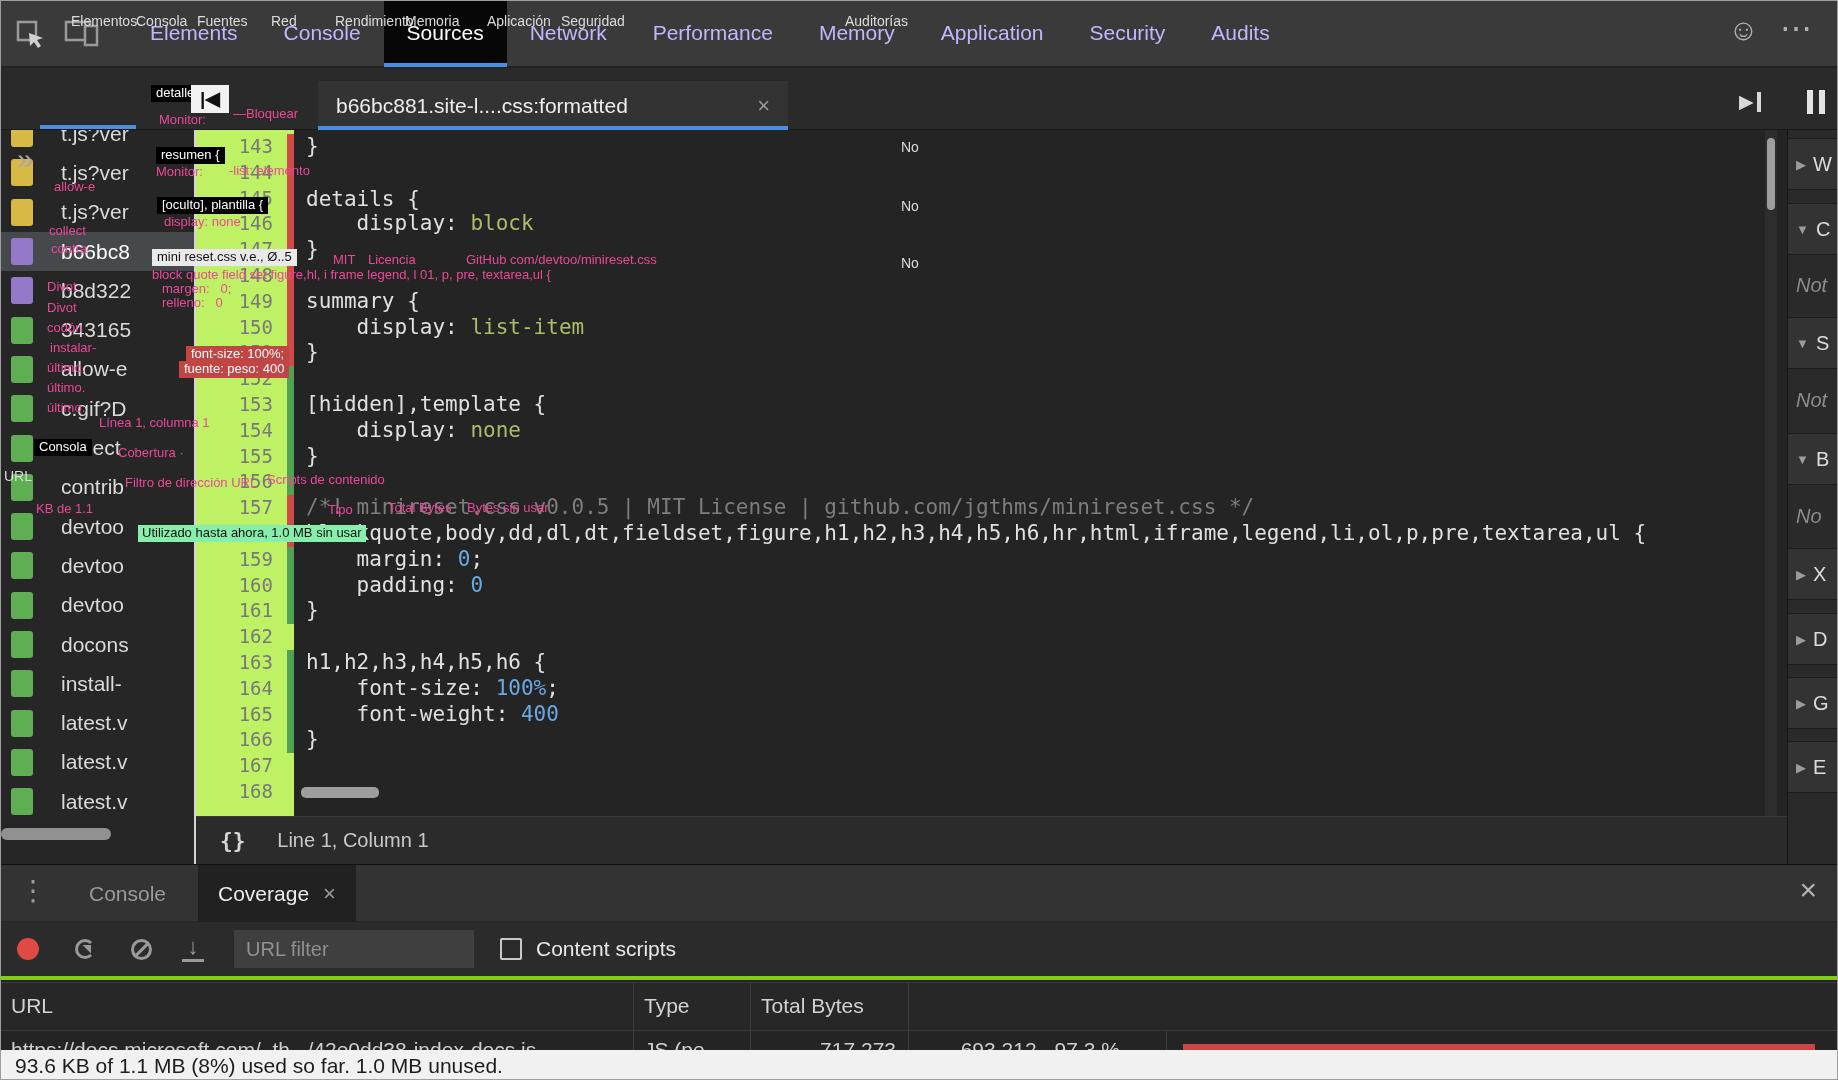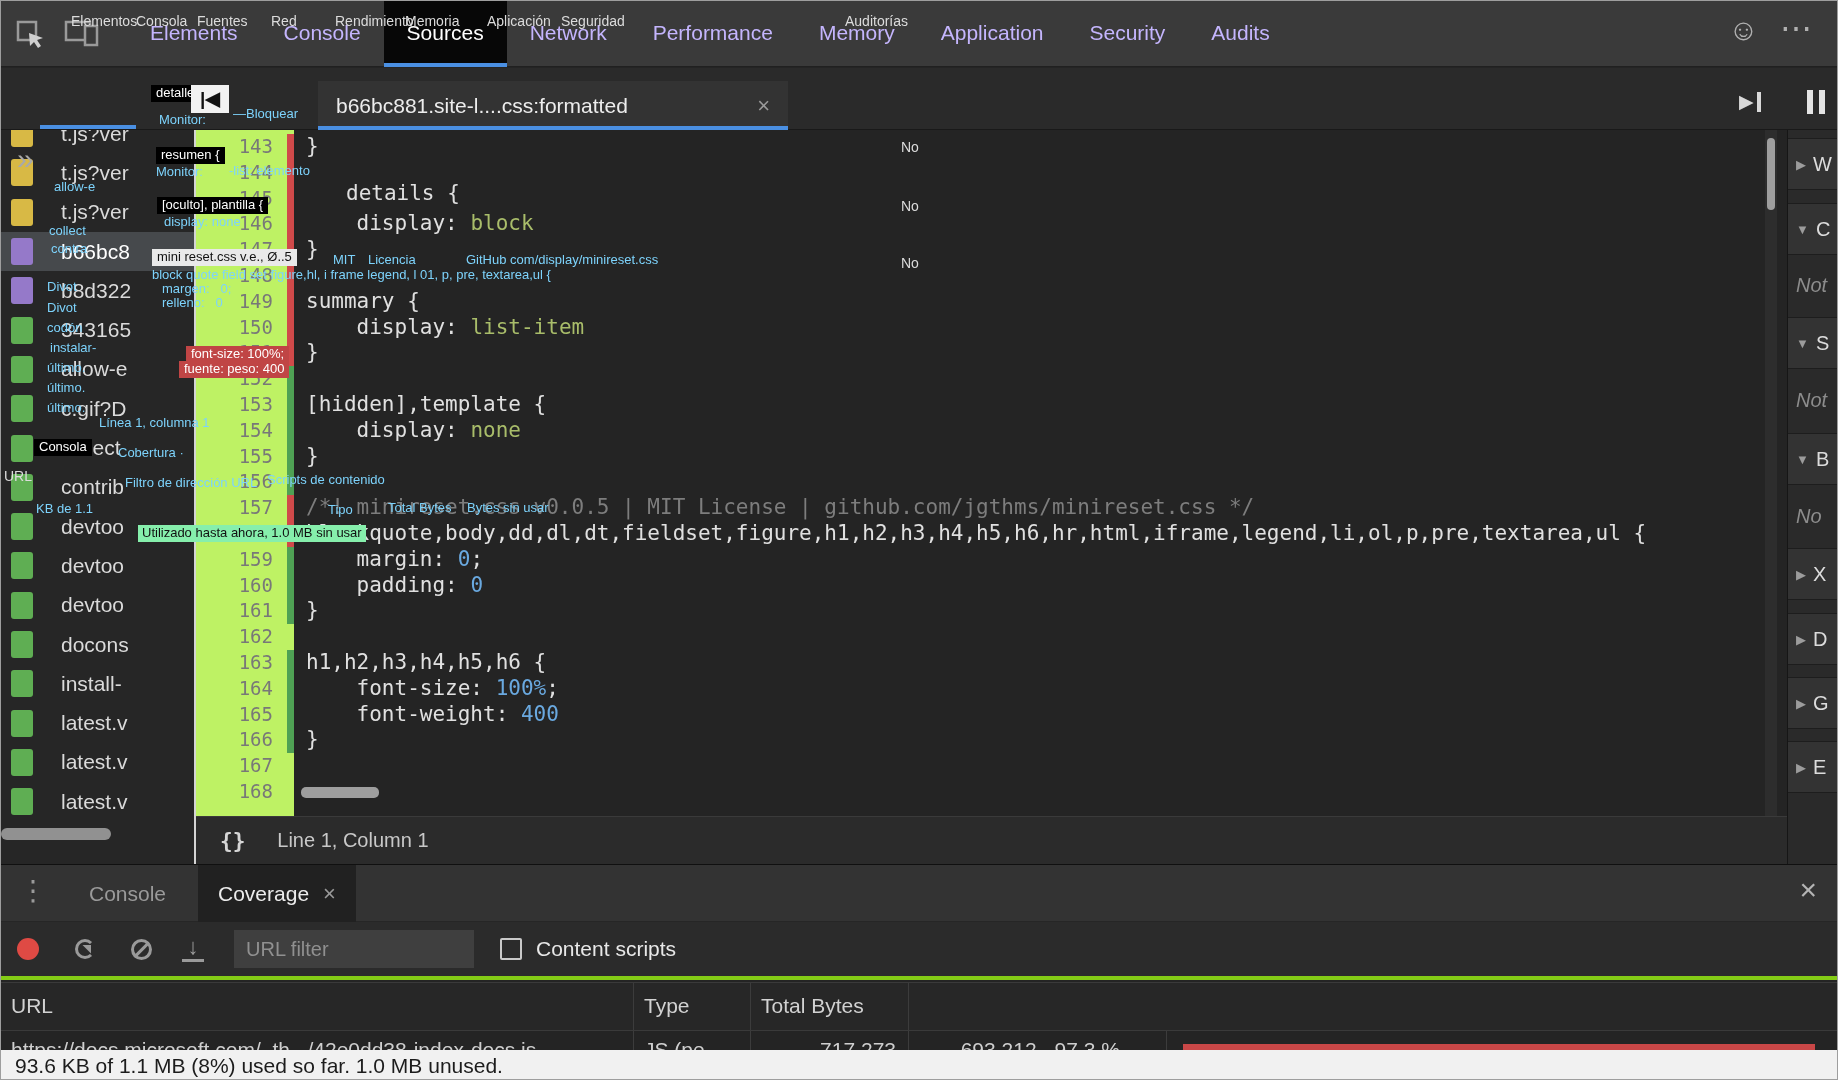--- a/index.html
+++ b/index.html
@@ -103,21 +103,21 @@
   .td{height:100%;display:flex;align-items:center;padding-left:10px;font-size:21px;color:#cfcfcf;overflow:hidden;white-space:nowrap;border-right:1px solid #3c3c3c}
   .td.num{justify-content:flex-end;padding-right:12px}
   .td.col3{padding-right:46px;gap:18px}
   .redbar{height:12px;background:#c94747;margin-left:6px}
   #cov-status{position:absolute;left:0;top:185px;width:1838px;height:32px;background:#f1f1f1;color:#1c1c1c;font-size:21px;line-height:31px;padding-left:14px}
 
   
   #overlays{position:absolute;inset:0;z-index:40;pointer-events:none}
   .ovl{position:absolute;white-space:pre;line-height:1.15}
   .ovl-plain{font-size:14px;color:#dcdcdc}
-  .ovl-sm{font-size:13px;color:#7dd3fc}
+  .ovl-sm{font-size:13px;color:#ec4899}
   .ovl-dark{font-size:13px;color:#fff;background:#000;padding:1px 5px}
   .ovl-light{font-size:13px;color:#111;background:#e9e9e9;padding:1px 5px}
   .ovl-red{font-size:13px;color:#fff;background:#c04545;padding:1px 5px}
   .ovl-green{font-size:13px;color:#111;background:#86efac;padding:1px 4px}
   .ovl-fmt{font-size:19px;font-weight:bold;color:#111;background:#f2f2f2;padding:3px 9px}
 </style>
 </head>
 <body>
 
 <div id="app">
@@ -352,21 +352,21 @@
         <div class="gline" style="top: 649px; text-align: center;">
           <span class="lnum">168</span>
           <span class="cov cov-none"></span>
         </div>
       </div>
     </div>
   <div id="code-area">
       <div id="code-lines">
         <div class="cline" style="top: 4px;"><span class="tok-p">}</span></div>
         <div class="cline" style="top: 29.8px;"></div>
-        <div class="cline" style="top: 51px; margin-left: 40px;"><span class="tok-p">details {</span></div>
+        <div class="cline" style="top: 57px;"><span class="tok-p">details {</span></div>
         <div class="cline" style="top: 81.4px;"><span class="tok-p">    display: </span><span class="tok-k">block</span></div>
         <div class="cline" style="top: 107.2px;"><span class="tok-p">}</span></div>
         <div class="cline" style="top: 133px;"></div>
         <div class="cline" style="top: 158.8px;"><span class="tok-p">summary {</span></div>
         <div class="cline" style="top: 184.6px;"><span class="tok-p">    display: </span><span class="tok-k">list-item</span></div>
         <div class="cline" style="top: 210.4px;"><span class="tok-p">}</span></div>
         <div class="cline" style="top: 236.2px;"></div>
         <div class="cline" style="top: 262px;"><span class="tok-p">[hidden],template {</span></div>
         <div class="cline" style="top: 287.8px;"><span class="tok-p">    display: </span><span class="tok-k">none</span></div>
         <div class="cline" style="top: 313.6px;"><span class="tok-p">}</span></div>
@@ -500,21 +500,21 @@
       <div class="ovl ovl-sm" style="left: 158px; top: 112px;">Monitor:</div>
       <div class="ovl ovl-sm" style="left: 232px; top: 106px;">—Bloquear</div>
       <div class="ovl ovl-dark" style="left: 155px; top: 146px;">resumen {</div>
       <div class="ovl ovl-sm" style="left: 155px; top: 164px;">Monitor:</div>
       <div class="ovl ovl-sm" style="left: 228px; top: 163px;">-list: elemento</div>
       <div class="ovl ovl-dark" style="left: 156px; top: 196px;">[oculto], plantilla {</div>
       <div class="ovl ovl-sm" style="left: 163px; top: 214px;">display: none</div>
       <div class="ovl ovl-light" style="left: 151px; top: 248px;">mini reset.css v.e., Ø..5</div>
       <div class="ovl ovl-sm" style="left: 332px; top: 252px;">MIT</div>
       <div class="ovl ovl-sm" style="left: 367px; top: 252px;">Licencia</div>
-      <div class="ovl ovl-sm" style="left: 465px; top: 252px;">GitHub com/display/minireset.css</div>
+      <div class="ovl ovl-sm" style="left: 465px; top: 252px;">GitHub com/devtoo/minireset.css</div>
       <div class="ovl ovl-sm" style="left: 151px; top: 267px;">block quote field set figure,hl, i frame legend, l 01, p, pre, textarea,ul {</div>
       <div class="ovl ovl-sm" style="left: 161px; top: 281px;">margen:   0;</div>
       <div class="ovl ovl-sm" style="left: 161px; top: 295px;">relleno:   0</div>
       <div class="ovl ovl-red" style="left: 185px; top: 345px;">font-size: 100%;</div>
       <div class="ovl ovl-red" style="left: 178px; top: 360px;">fuente: peso: 400</div>
       <div class="ovl ovl-sm" style="left: 98px; top: 415px;">Línea 1, columna 1</div>
       <div class="ovl ovl-dark" style="left: 33px; top: 438px;">Consola</div>
       <div class="ovl ovl-sm" style="left: 117px; top: 445px;">Cobertura ·</div>
       <div class="ovl ovl-sm" style="left: 124px; top: 475px;">Filtro de dirección URL</div>
       <div class="ovl ovl-sm" style="left: 266px; top: 472px;">Scripts de contenido</div>

